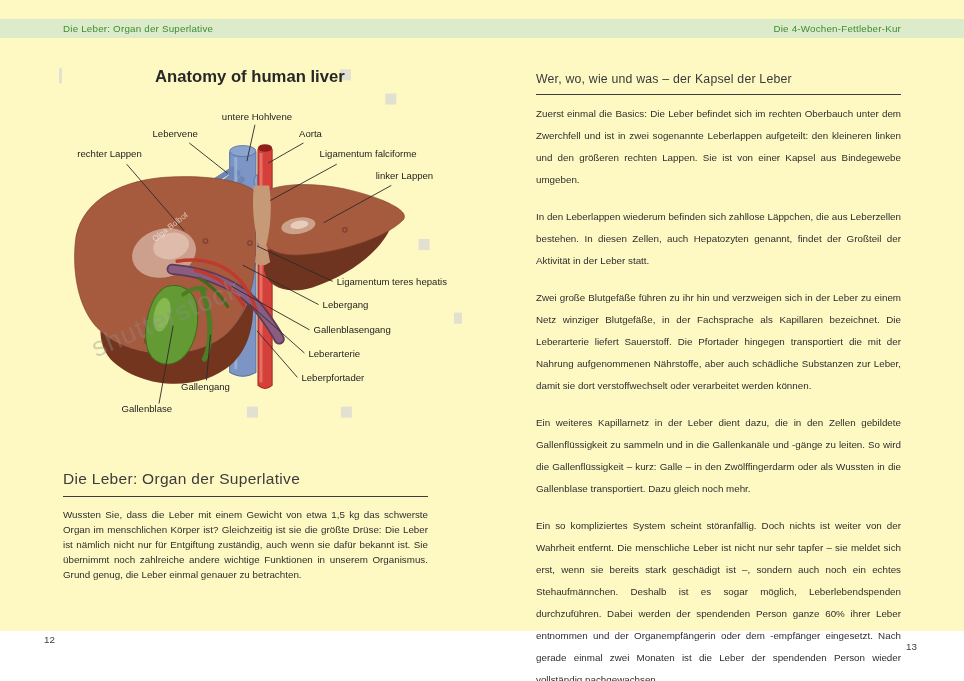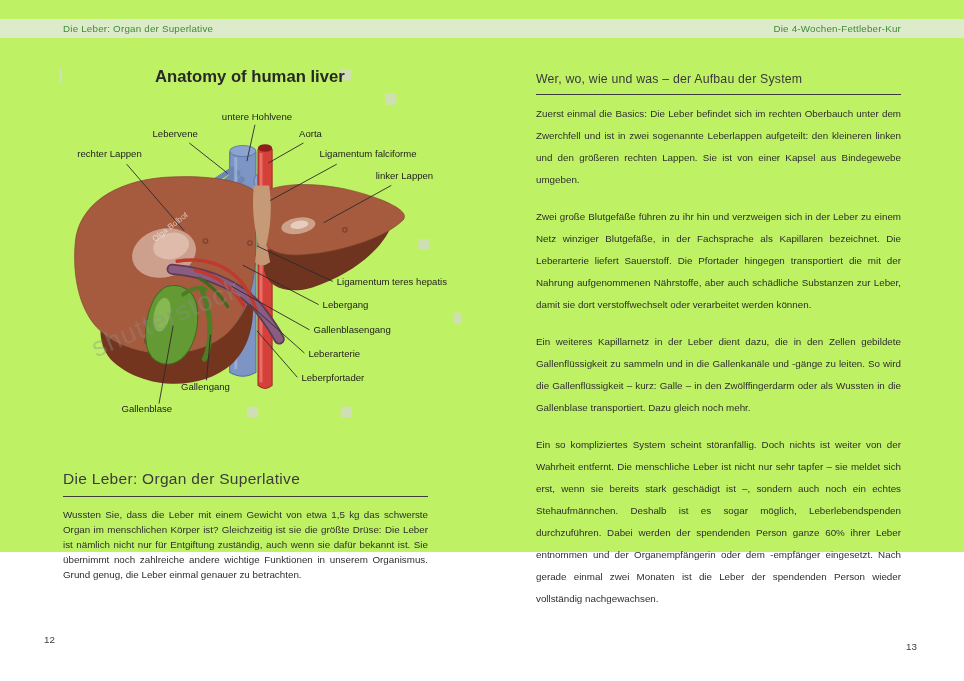--- a/index.html
+++ b/index.html
@@ -1,17 +1,17 @@
 <!DOCTYPE html>
 <html lang="de"><head>
 <meta charset="utf-8">
 <style>
   html,body{margin:0;padding:0;}
   body{width:964px;height:681px;background:#ffffff;font-family:"Liberation Sans",sans-serif;overflow:hidden;}
-  .spread{position:relative;width:964px;height:552px;background:#bef264;}
+  .spread{position:relative;width:964px;height:631px;background:#fef9c3;}
 
   .header-bar{position:absolute;top:19px;left:0;width:964px;height:19px;background:#dcebc9;
     display:flex;justify-content:space-between;align-items:center;box-sizing:border-box;padding:0 63px;}
   .header-bar span{font-size:9.8px;color:#3f8c35;letter-spacing:0.2px;}
 
   .figure-wrap{position:absolute;left:58px;top:56px;width:404px;height:379px;}
 
   .left-heading{position:absolute;left:63px;top:470px;width:365px;font-size:15.5px;color:#3c3c3c;
     letter-spacing:0.3px;border-bottom:1.5px solid #3d3d3d;padding-bottom:8px;}
   .left-body{position:absolute;left:63px;top:507px;width:365px;font-size:9.8px;line-height:15px;
@@ -154,22 +154,23 @@
         <text class="fig-label" x="146" y="331" text-anchor="middle">Gallengang</text>
         <text class="fig-label" x="88" y="352" text-anchor="middle">Gallenblase</text>
       </g>
     </svg>
   </div>
 
   <div class="left-heading">Die Leber: Organ der Superlative</div>
   <div class="left-body">Wussten Sie, dass die Leber mit einem Gewicht von etwa 1,5 kg das schwerste Organ im menschlichen Körper ist? Gleichzeitig ist sie die größte Drüse: Die Leber ist nämlich nicht nur für Entgiftung zuständig, auch wenn sie dafür bekannt ist. Sie übernimmt noch zahlreiche andere wichtige Funktionen in unserem Organismus. Grund genug, die Leber einmal genauer zu betrachten.</div>
   <div class="page-num left">12</div>
 
-  <div class="right-heading">Wer, wo, wie und was – der Aufbau der System</div>
+  <div class="right-heading">Wer, wo, wie und was – der Kapsel der Leber</div>
   <div class="right-body">
     <p>Zuerst einmal die Basics: Die Leber befindet sich im rechten Oberbauch unter dem Zwerchfell und ist in zwei sogenannte Leberlappen aufgeteilt: den kleineren linken und den größeren rechten Lappen. Sie ist von einer Kapsel aus Bindegewebe umgeben.</p>
+    <p>In den Leberlappen wiederum befinden sich zahllose Läppchen, die aus Leberzellen bestehen. In diesen Zellen, auch Hepatozyten genannt, findet der Großteil der Aktivität in der Leber statt.</p>
     <p>Zwei große Blutgefäße führen zu ihr hin und verzweigen sich in der Leber zu einem Netz winziger Blutgefäße, in der Fachsprache als Kapillaren bezeichnet. Die Leberarterie liefert Sauerstoff. Die Pfortader hingegen transportiert die mit der Nahrung aufgenommenen Nährstoffe, aber auch schädliche Substanzen zur Leber, damit sie dort verstoffwechselt oder verarbeitet werden können.</p>
     <p>Ein weiteres Kapillarnetz in der Leber dient dazu, die in den Zellen gebildete Gallenflüssigkeit zu sammeln und in die Gallenkanäle und -gänge zu leiten. So wird die Gallenflüssigkeit – kurz: Galle – in den Zwölffingerdarm oder als Wussten in die Gallenblase transportiert. Dazu gleich noch mehr.</p>
     <p>Ein so kompliziertes System scheint störanfällig. Doch nichts ist weiter von der Wahrheit entfernt. Die menschliche Leber ist nicht nur sehr tapfer – sie meldet sich erst, wenn sie bereits stark geschädigt ist –, sondern auch noch ein echtes Stehaufmännchen. Deshalb ist es sogar möglich, Leberlebendspenden durchzuführen. Dabei werden der spendenden Person ganze 60% ihrer Leber entnommen und der Organempfängerin oder dem -empfänger eingesetzt. Nach gerade einmal zwei Monaten ist die Leber der spendenden Person wieder vollständig nachgewachsen.</p>
   </div>
   <div class="page-num right">13</div>
 
 </div>
 
 </body></html>

